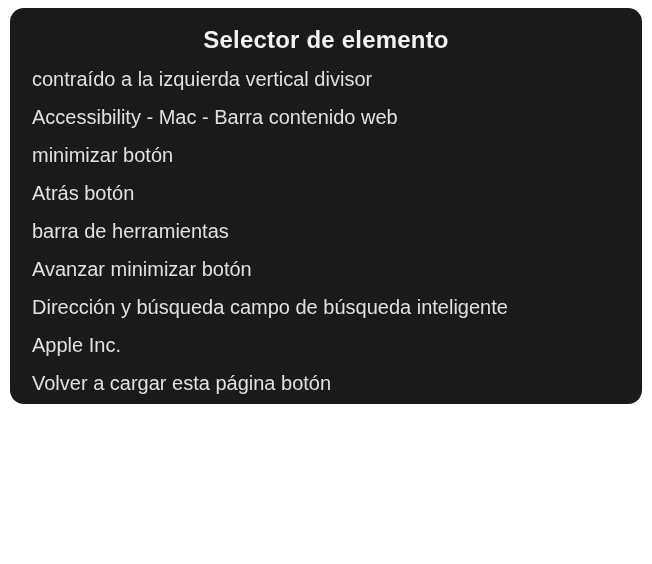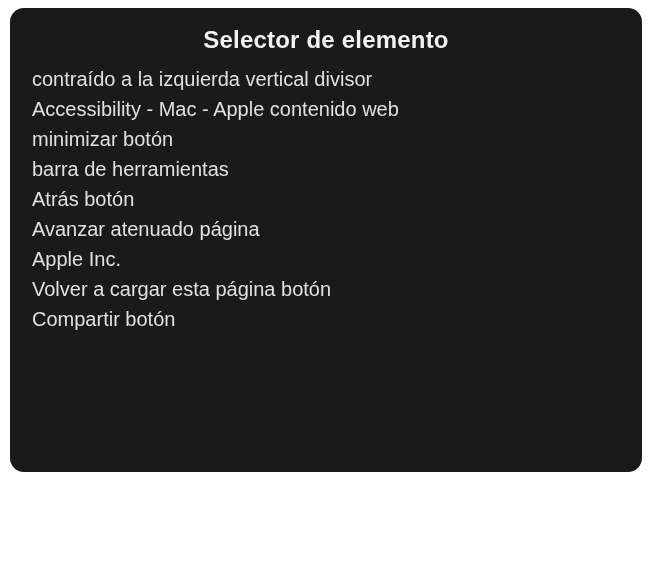--- a/index.html
+++ b/index.html
@@ -13,21 +13,21 @@
       align-items: flex-start;
       justify-content: flex-start;
       width: 652px;
       height: 564px;
       font-family: -apple-system, BlinkMacSystemFont, "Helvetica Neue", Helvetica, Arial, sans-serif;
     }
     .panel {
       background: #1a1a1a;
       border-radius: 14px;
       width: 632px;
-      height: 464px;
+      height: 396px;
       margin: 8px 10px;
       padding: 18px 22px 0 22px;
       overflow: hidden;
       color: #e8e8e8;
     }
     .title {
       font-size: 24px;
       font-weight: 700;
       text-align: center;
       color: #f2f2f2;
@@ -39,31 +39,33 @@
     }
     .list-item {
       font-size: 20px;
       line-height: 1.5;
       color: #e0e0e0;
       white-space: nowrap;
       overflow: hidden;
       text-overflow: ellipsis;
       font-weight: 400;
       padding: 0;
+      margin-top: 8px;
     }
   </style>
 </head>
 <body>
 
 <div class="panel">
   <h1 class="title">Selector de elemento</h1>
   <ul class="item-list">
     <li class="list-item">contraído a la izquierda vertical divisor</li>
-    <li class="list-item">Accessibility - Mac - Apple contenido web</li>
+    <li class="list-item">Accessibility - Mac - Barra contenido web</li>
     <li class="list-item">minimizar botón</li>
+    <li class="list-item">Atrás botón</li>
     <li class="list-item">barra de herramientas</li>
-    <li class="list-item">Atrás botón</li>
-    <li class="list-item">Avanzar atenuado página</li>
+    <li class="list-item">Avanzar minimizar botón</li>
+    <li class="list-item">Dirección y búsqueda campo de búsqueda inteligente</li>
     <li class="list-item">Apple Inc.</li>
     <li class="list-item">Volver a cargar esta página botón</li>
     <li class="list-item">Compartir botón</li>
   </ul>
 </div>
 
 </body></html>

